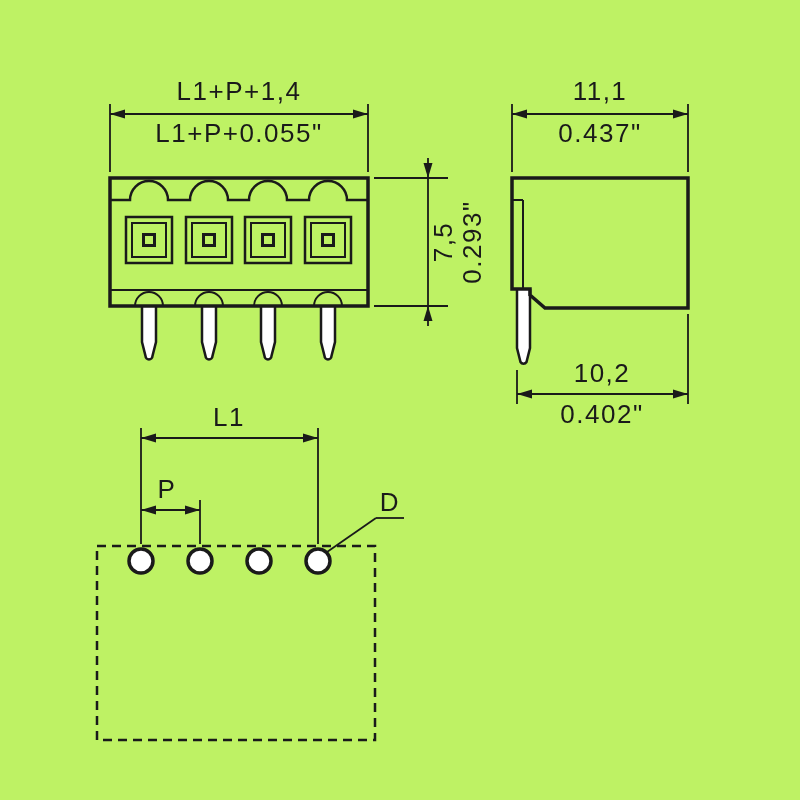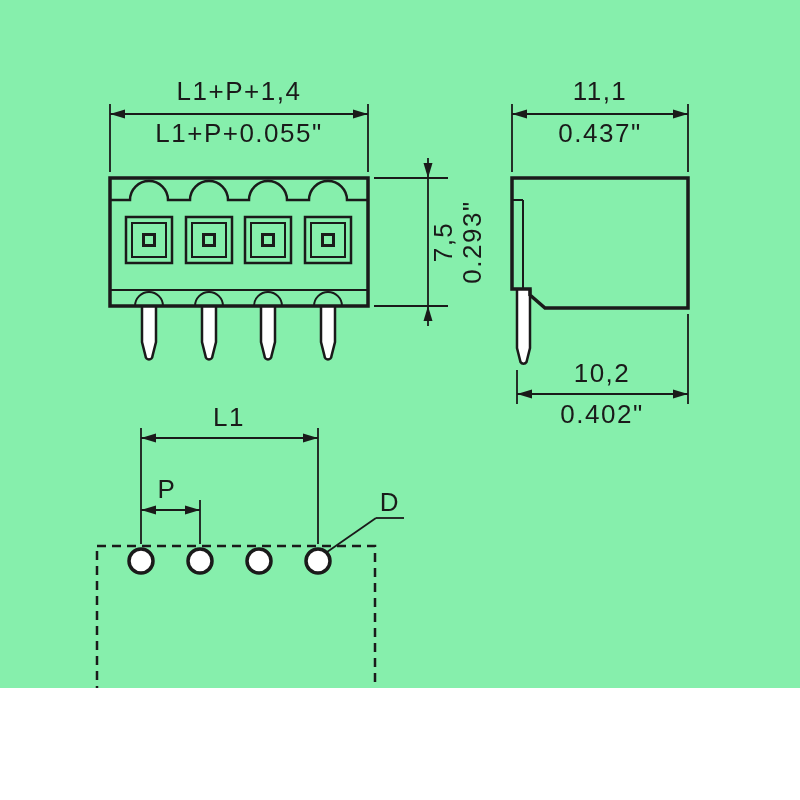--- a/index.html
+++ b/index.html
@@ -1,17 +1,17 @@
 <!DOCTYPE html>
 <html><head>
 <meta charset="utf-8">
 <style>
   html, body { margin: 0; padding: 0; background: #ffffff; }
   .page {
-    width: 800px; height: 688px; background: #86efac;
+    width: 800px; height: 800px; background: #bef264;
     position: relative; overflow: hidden;
     font-family: "Liberation Sans", sans-serif;
   }
   svg { display: block; }
   svg text {
     font-family: "Liberation Sans", sans-serif;
     font-size: 26px;
     fill: #1a1a1a;
     letter-spacing: 1.5px;
     stroke: none;

